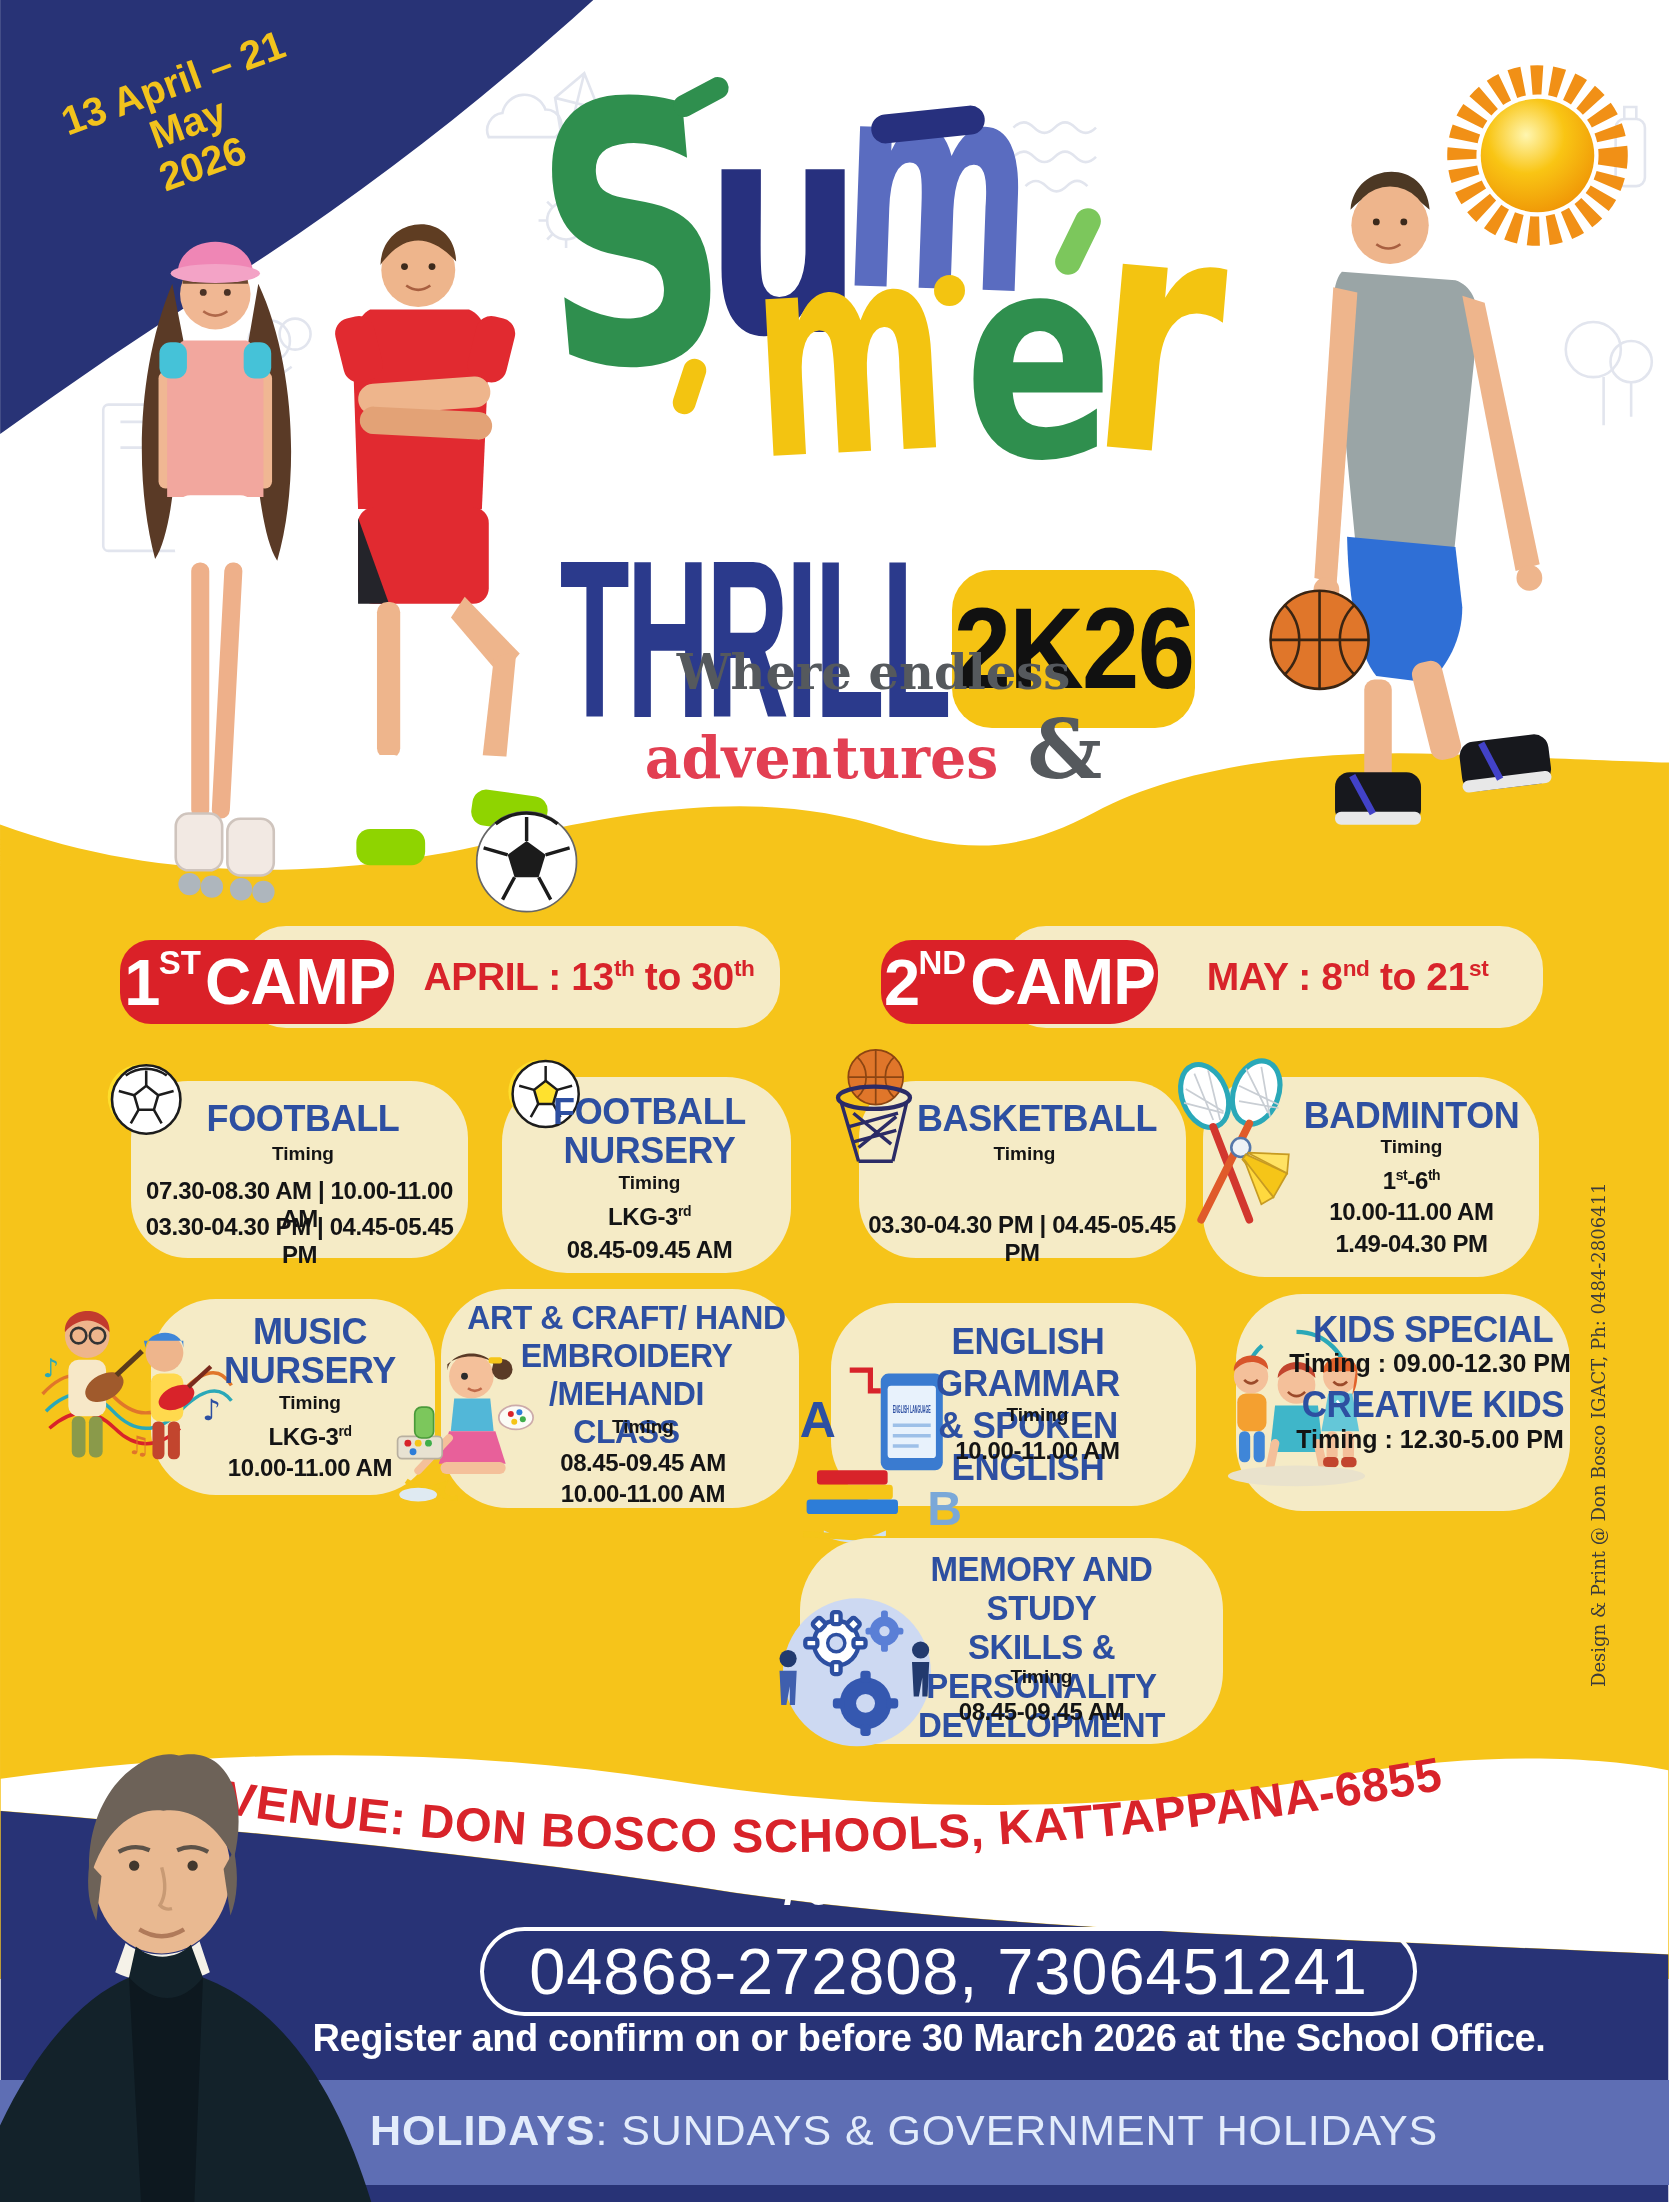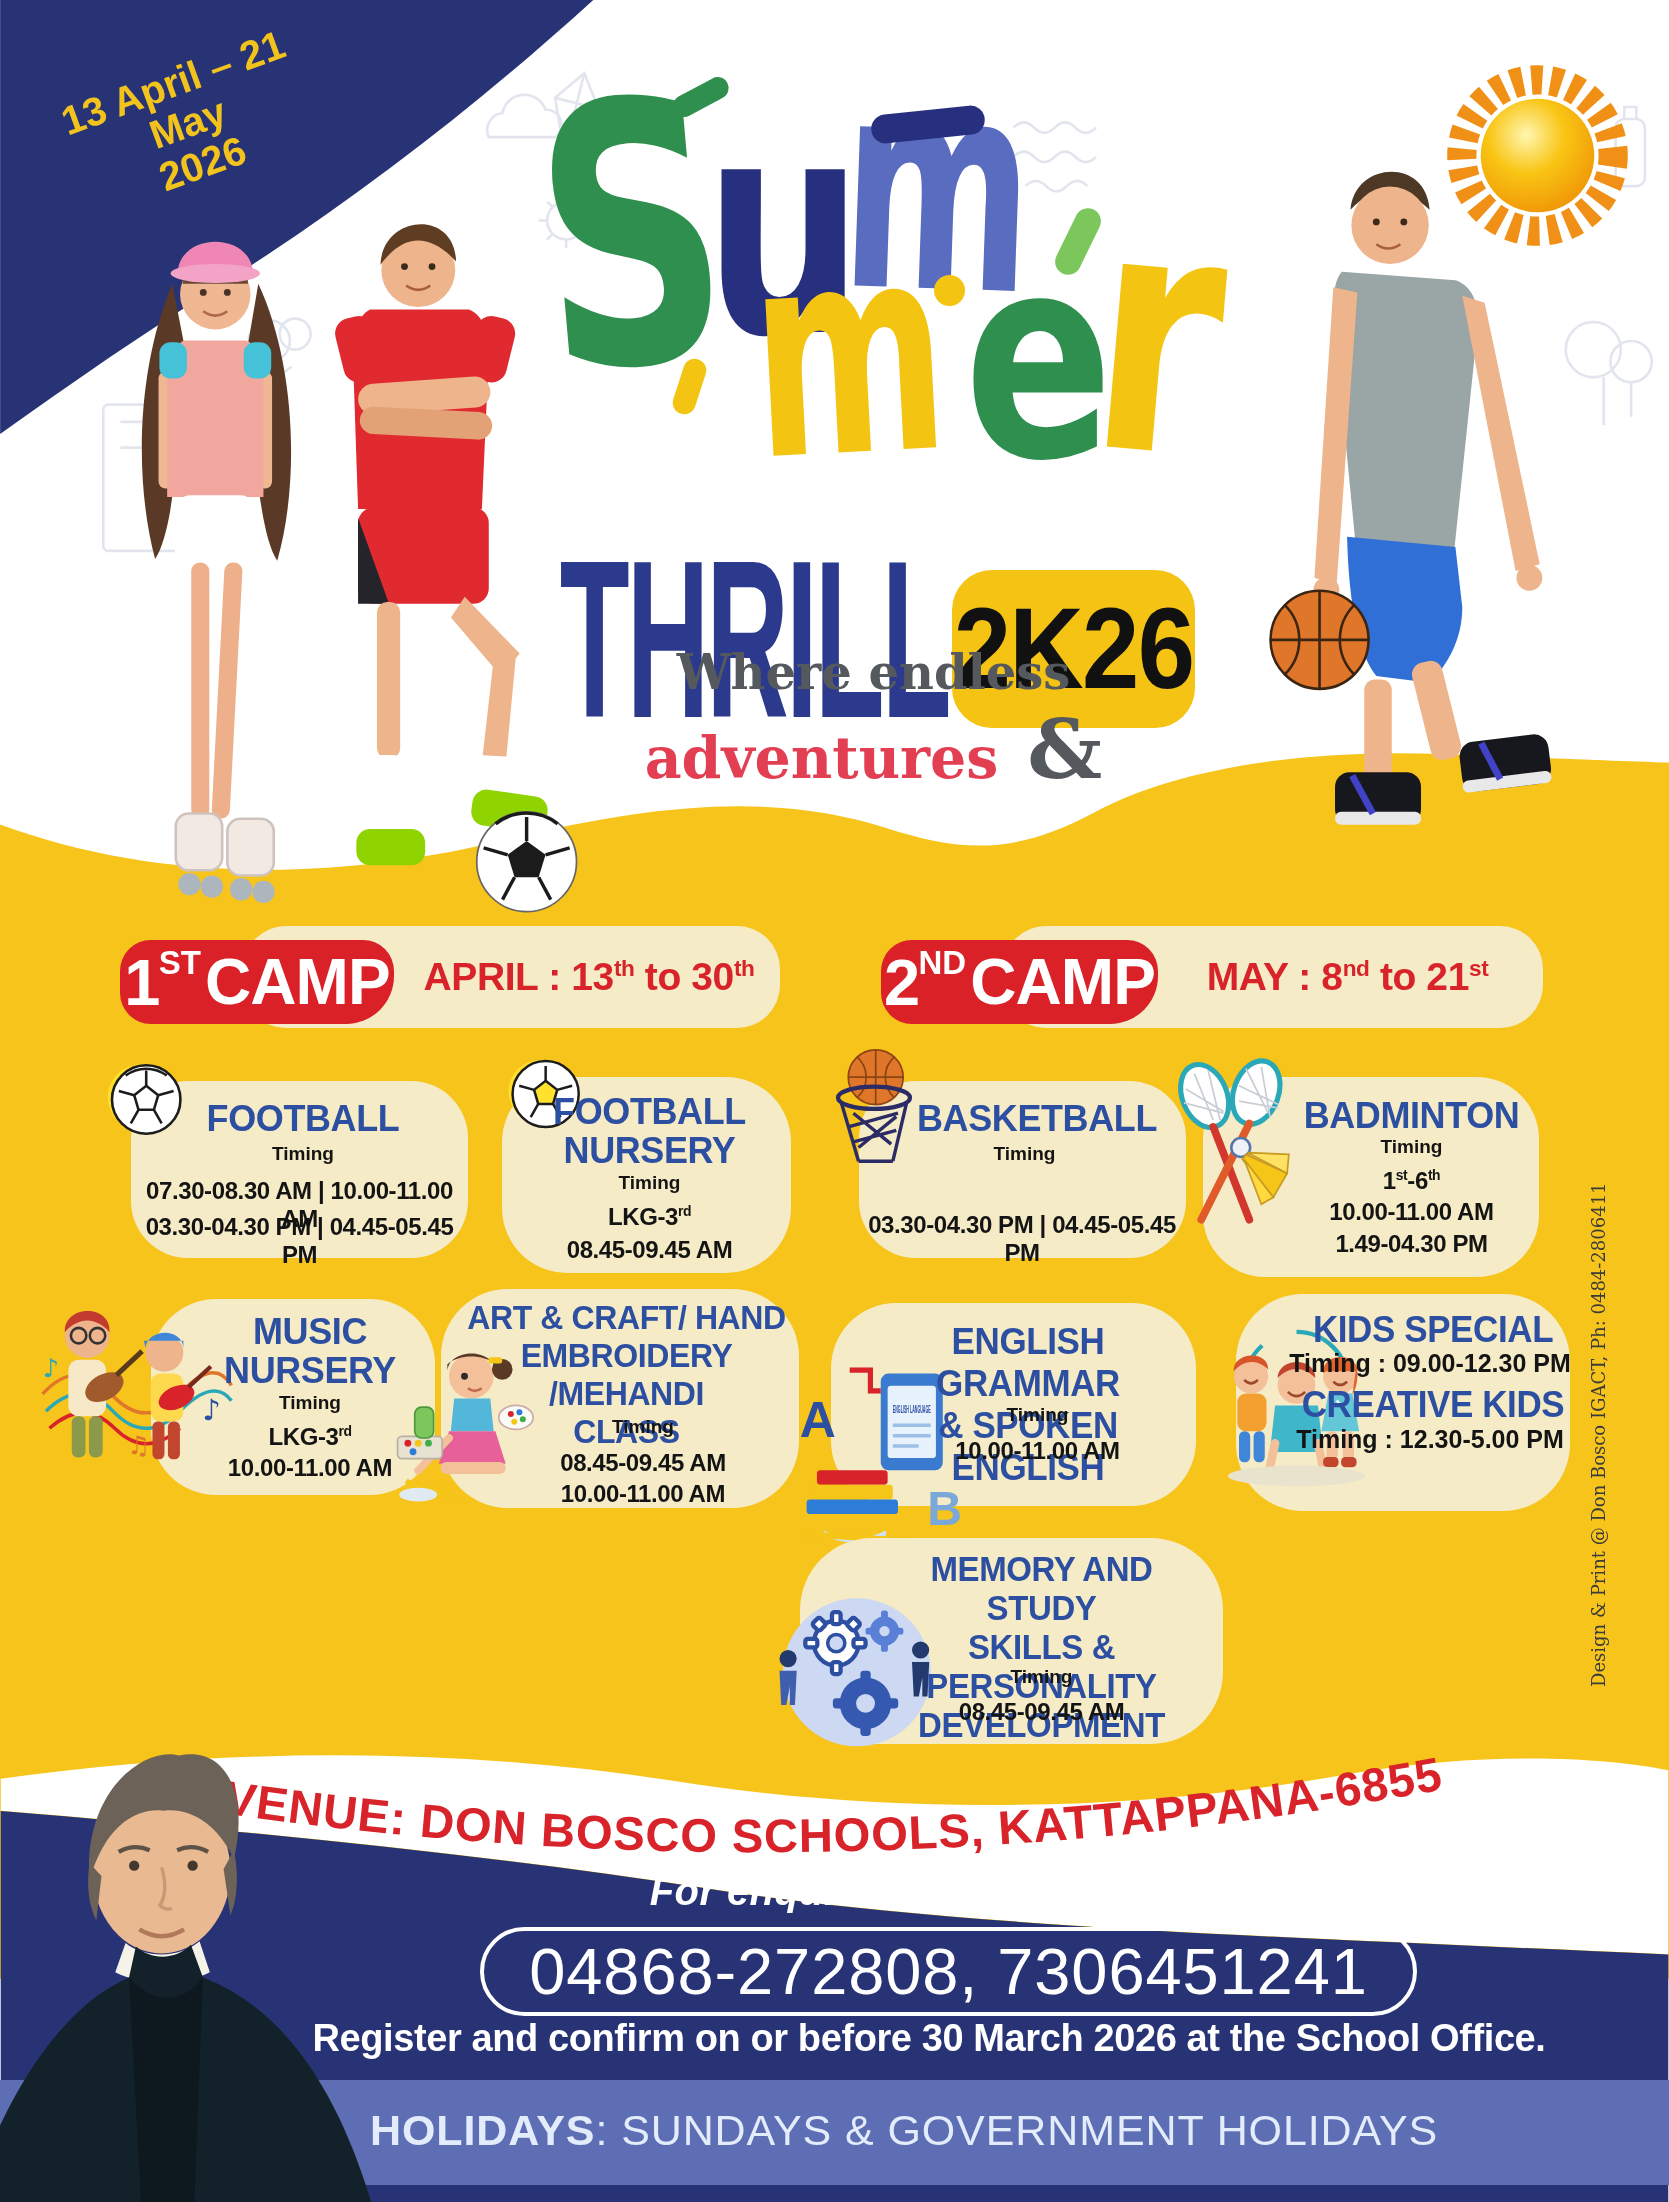--- a/index.html
+++ b/index.html
@@ -37,21 +37,21 @@
   .camp-date{position:absolute;color:#d8232a;font-weight:bold;font-size:39px;text-align:center;letter-spacing:-0.4px;}
   .camp-date .sup{font-size:58%;vertical-align:super;}
   
   .card{position:absolute;background:#f5ebc6;}
   .ttl{position:absolute;font-weight:bold;color:#2d4fa1;text-align:center;white-space:pre-line;
        letter-spacing:-0.4px;transform:scaleY(1.05);transform-origin:top center;}
   .timing{position:absolute;font-weight:bold;color:#141414;text-align:center;font-size:19px;}
   .times{position:absolute;font-weight:bold;color:#141414;text-align:center;font-size:24px;letter-spacing:-0.4px;}
   .sup{font-size:58%;vertical-align:super;}
   
-  .contact-h{left:516px;top:1869px;width:860px;text-align:center;color:#fff;font-weight:bold;
+  .contact-h{left:516px;top:1869px;width:860px;text-align:right;color:#fff;font-weight:bold;
      font-style:italic;font-size:40px;letter-spacing:0.4px;}
   .phone-pill{left:480px;top:1927px;width:929px;height:81px;border:4.3px solid #fff;border-radius:50px;
      display:flex;align-items:center;justify-content:center;}
   .phone-pill span{color:#fff;font-size:65px;font-weight:normal;letter-spacing:0.9px;}
   .register{left:172px;top:2017px;width:1514px;text-align:center;color:#fff;font-weight:bold;font-size:38px;letter-spacing:-0.4px;}
   .holbar{left:0;top:2080px;width:1669px;height:105px;background:#5e6eb4;}
   .holtext{left:370px;top:2106px;width:1205px;color:#e3ecfb;font-size:43px;letter-spacing:0.9px;}
   .holtext b{font-weight:bold;}
   .credit{left:1588px;top:1308px;height:379px;width:29px;writing-mode:vertical-rl;transform:rotate(180deg);
      font-family:"DejaVu Serif",serif;font-size:18px;color:#3b3b3b;white-space:nowrap;}

